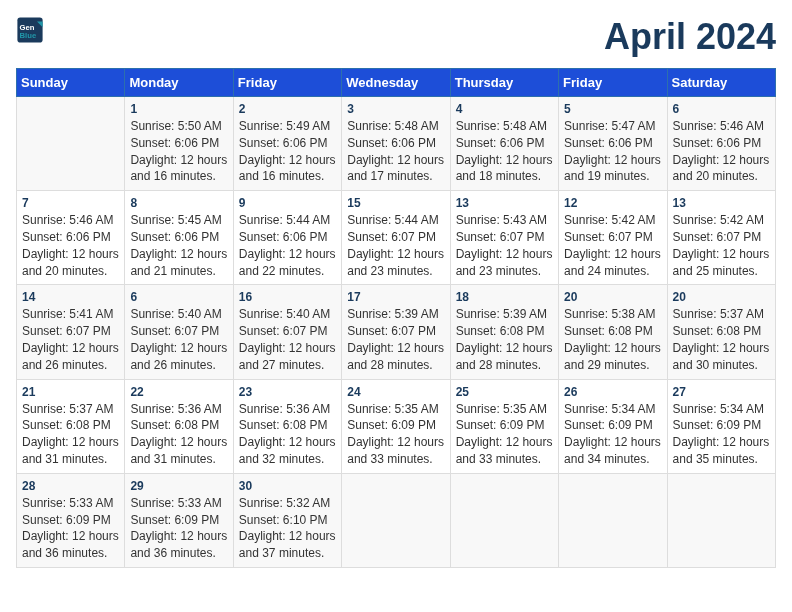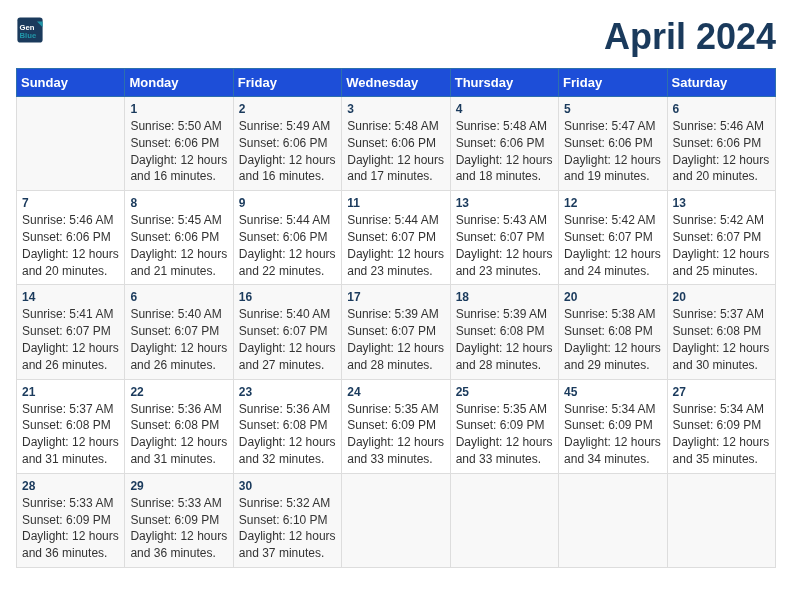--- a/index.html
+++ b/index.html
@@ -155,21 +155,21 @@
         </td>
         <td>
           <span class="day-number">8</span>
           <div class="day-info">Sunrise: 5:45 AM<br>Sunset: 6:06 PM<br>Daylight: 12 hours<br>and 21 minutes.</div>
         </td>
         <td>
           <span class="day-number">9</span>
           <div class="day-info">Sunrise: 5:44 AM<br>Sunset: 6:06 PM<br>Daylight: 12 hours<br>and 22 minutes.</div>
         </td>
         <td>
-          <span class="day-number">11</span>
+          <span class="day-number">15</span>
           <div class="day-info">Sunrise: 5:44 AM<br>Sunset: 6:07 PM<br>Daylight: 12 hours<br>and 23 minutes.</div>
         </td>
         <td>
           <span class="day-number">13</span>
           <div class="day-info">Sunrise: 5:43 AM<br>Sunset: 6:07 PM<br>Daylight: 12 hours<br>and 23 minutes.</div>
         </td>
         <td>
           <span class="day-number">12</span>
           <div class="day-info">Sunrise: 5:42 AM<br>Sunset: 6:07 PM<br>Daylight: 12 hours<br>and 24 minutes.</div>
         </td>
@@ -223,21 +223,21 @@
         </td>
         <td>
           <span class="day-number">24</span>
           <div class="day-info">Sunrise: 5:35 AM<br>Sunset: 6:09 PM<br>Daylight: 12 hours<br>and 33 minutes.</div>
         </td>
         <td>
           <span class="day-number">25</span>
           <div class="day-info">Sunrise: 5:35 AM<br>Sunset: 6:09 PM<br>Daylight: 12 hours<br>and 33 minutes.</div>
         </td>
         <td>
-          <span class="day-number">45</span>
+          <span class="day-number">26</span>
           <div class="day-info">Sunrise: 5:34 AM<br>Sunset: 6:09 PM<br>Daylight: 12 hours<br>and 34 minutes.</div>
         </td>
         <td>
           <span class="day-number">27</span>
           <div class="day-info">Sunrise: 5:34 AM<br>Sunset: 6:09 PM<br>Daylight: 12 hours<br>and 35 minutes.</div>
         </td>
       </tr>
       <tr>
         <td>
           <span class="day-number">28</span>

